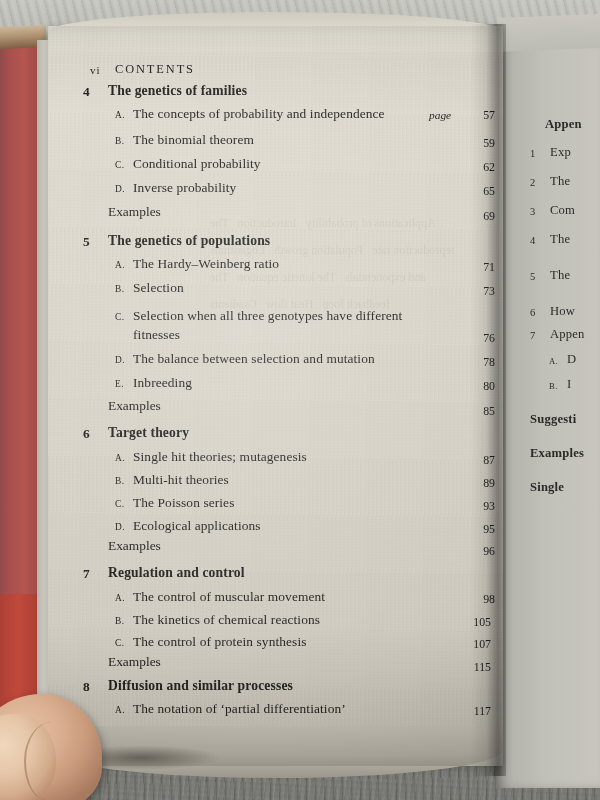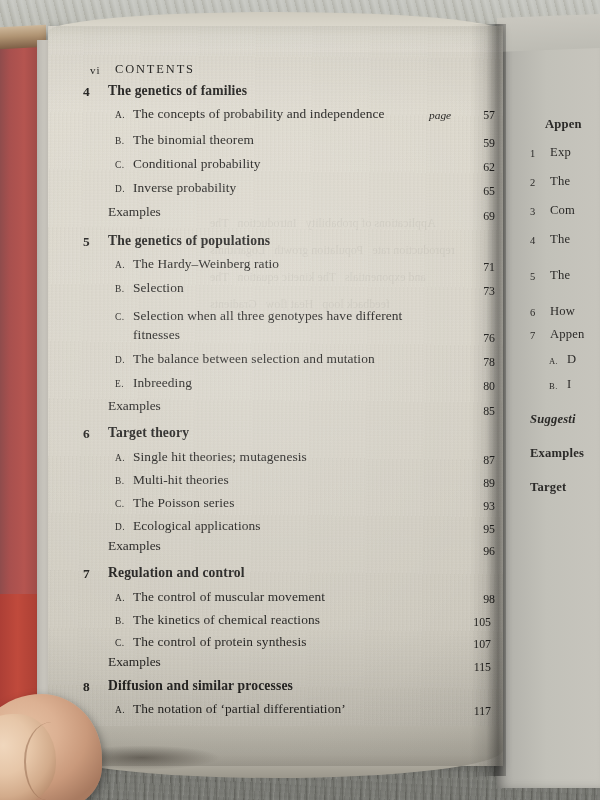--- a/index.html
+++ b/index.html
@@ -201,23 +201,23 @@
 
       <div class="r-num" style="left:33px;top:296px;">7</div>
       <div class="r-line" style="left:53px;top:293px;">Appen</div>
 
       <div class="r-line r-sc" style="left:52px;top:322px;">A.</div>
       <div class="r-line" style="left:70px;top:318px;">D</div>
 
       <div class="r-line r-sc" style="left:52px;top:347px;">B.</div>
       <div class="r-line" style="left:70px;top:343px;">I</div>
 
-      <div class="r-line r-bold" style="left:33px;top:378px;font-style:italic;">Suggesti</div>
+      <div class="r-line r-bold" style="left:33px;top:378px;">Suggesti</div>
       <div class="r-line r-bold" style="left:33px;top:412px;">Examples</div>
-      <div class="r-line r-bold" style="left:33px;top:446px;">Target</div>
+      <div class="r-line r-bold" style="left:33px;top:446px;">Single</div>
     </div>
   </div>
   <div class="page-right-top"></div>
 
   <div class="page-left"></div>
   <div class="page-left-curve-top"></div>
   <div class="page-texture"></div>
 
   <div class="bleed">
     Applications of probability&nbsp;&nbsp; Introduction&nbsp;&nbsp;

